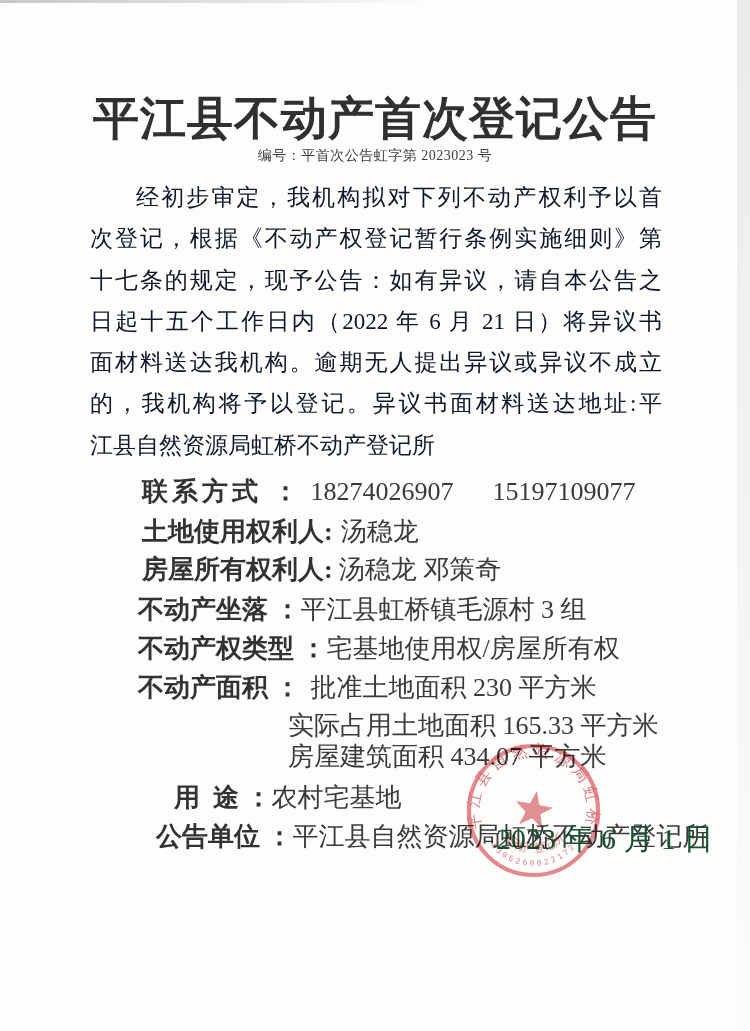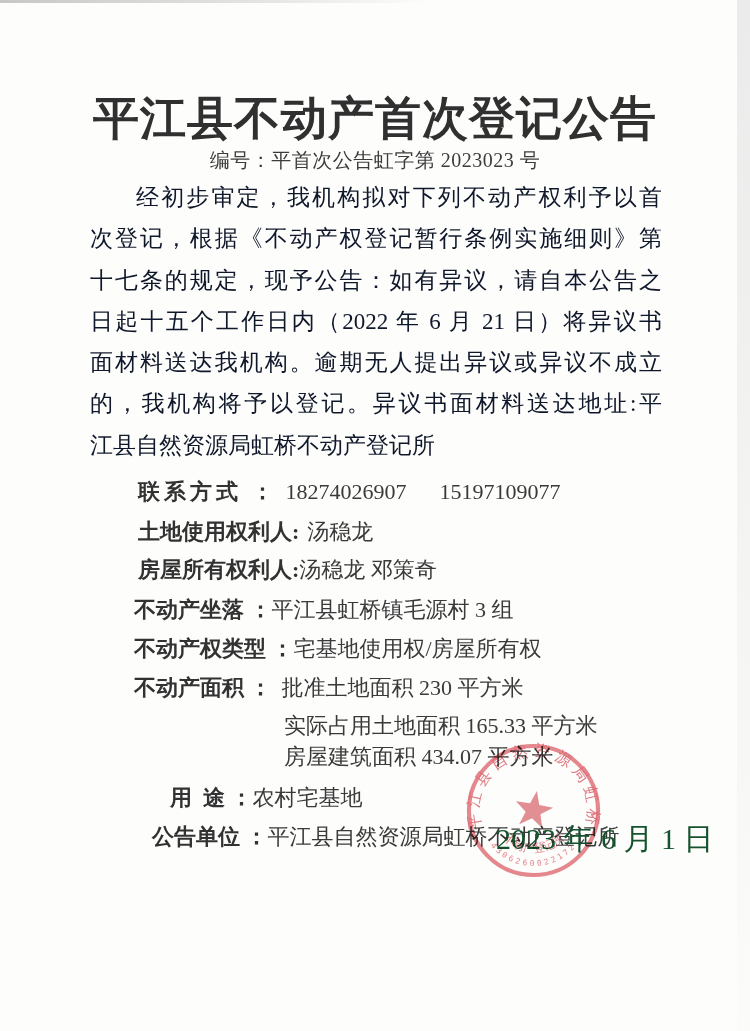--- a/index.html
+++ b/index.html
@@ -28,44 +28,44 @@
   }
   
   .title{
     position:absolute;top:88px;left:0;width:100%;
     text-align:center;
     font-size:46px;font-weight:bold;letter-spacing:1px;
     color:#303030;
   }
   .doc-number{
     position:absolute;top:147px;left:0;width:100%;
-    text-align:center;font-size:20px;color:#3c3c3c;letter-spacing:.5px;
+    text-align:center;font-size:14px;color:#3c3c3c;letter-spacing:.5px;
   }
   
   .paragraph{
     position:absolute;top:177px;left:90px;width:572px;
     font-size:23px;line-height:41.3px;color:#0f172a;
   }
   .para-line{
     text-align:justify;text-align-last:justify;
     white-space:normal;
   }
   .para-line.first{padding-left:46px;}
   .para-line.last{text-align-last:left;}
   
-  .row{position:absolute;font-size:22px;line-height:30px;white-space:pre;}
+  .row{position:absolute;font-size:26px;line-height:30px;white-space:pre;}
   .row .label{font-weight:bold;color:#323232;}
   .row .value{color:#3a3a3a;}
   .row-contact{left:116px;top:447px;}
   .row-contact .label{letter-spacing:4px;}
   .row-contact .value{margin-left:8px;}
   .row-land-user{left:116px;top:487px;}
   .row-land-user .value{margin-left:8px;}
   .row-house-owner{left:116px;top:525px;}
-  .row-house-owner .value{margin-left:0;}
+  .row-house-owner .value{margin-left:6px;}
   .row-location{left:112px;top:565px;}
   .row-right-type{left:112px;top:604px;}
   .row-area{left:112px;top:643px;}
   .row-area .value{margin-left:10px;}
   .row-area2{left:262px;top:681px;}
   .row-area3{left:262px;top:712px;}
   .row-usage{left:148px;top:753px;}
   .row-issuer{left:130px;top:792px;}
   .row-date{left:464px;top:824px;font-size:30px;color:#14532d;padding-left:32px;}
   

